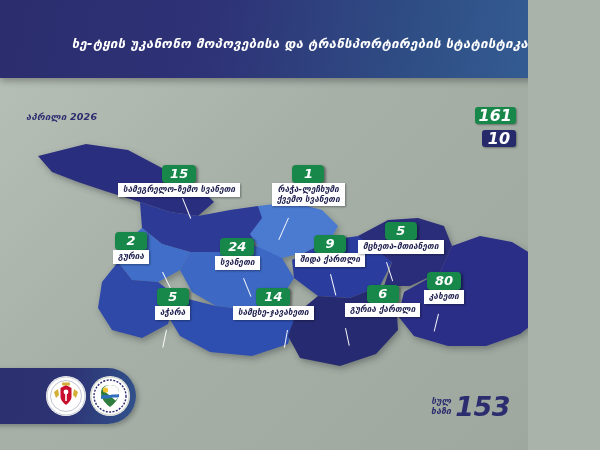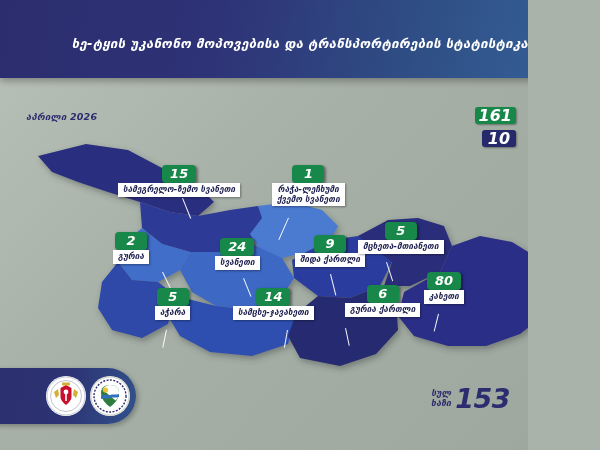--- a/index.html
+++ b/index.html
@@ -149,21 +149,21 @@
     position: absolute;
     border-radius: 50%;
     background: #ffffff;
   }
   .emblem-1 { left: 66px; top: 8px; width: 40px; height: 40px; }
   .emblem-2 { left: 110px; top: 8px; width: 40px; height: 40px; background: #f2f2ee; }
 
   
   .total {
     position: absolute;
-    right: 18px; bottom: 38px;
+    right: 18px; bottom: 30px;
     display: flex;
     align-items: center;
   }
   .total-label {
     color: #2b2d6e;
     font-size: 9px;
     font-weight: bold;
     line-height: 1.05;
     text-align: right;
     margin-right: 4px;

